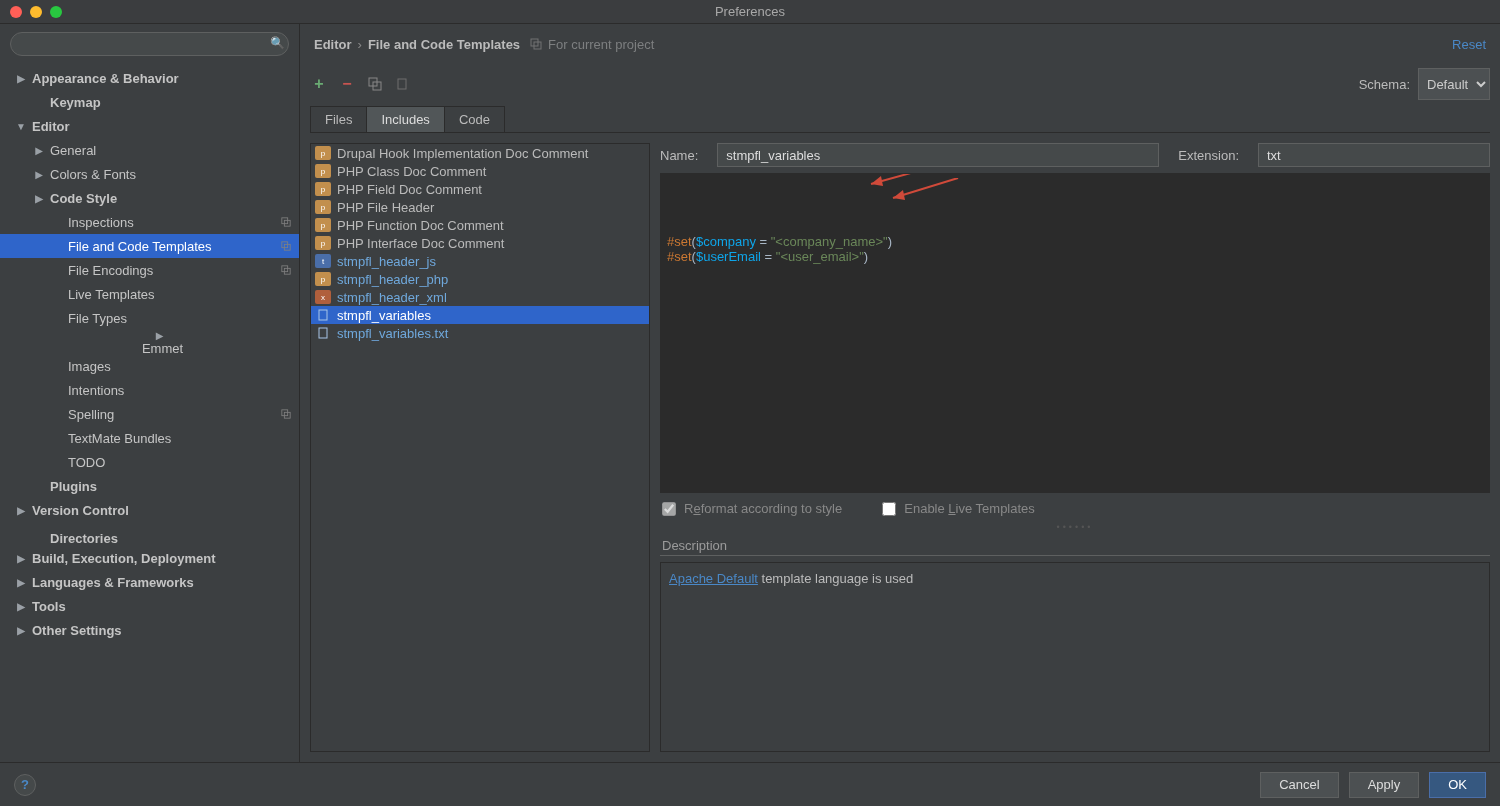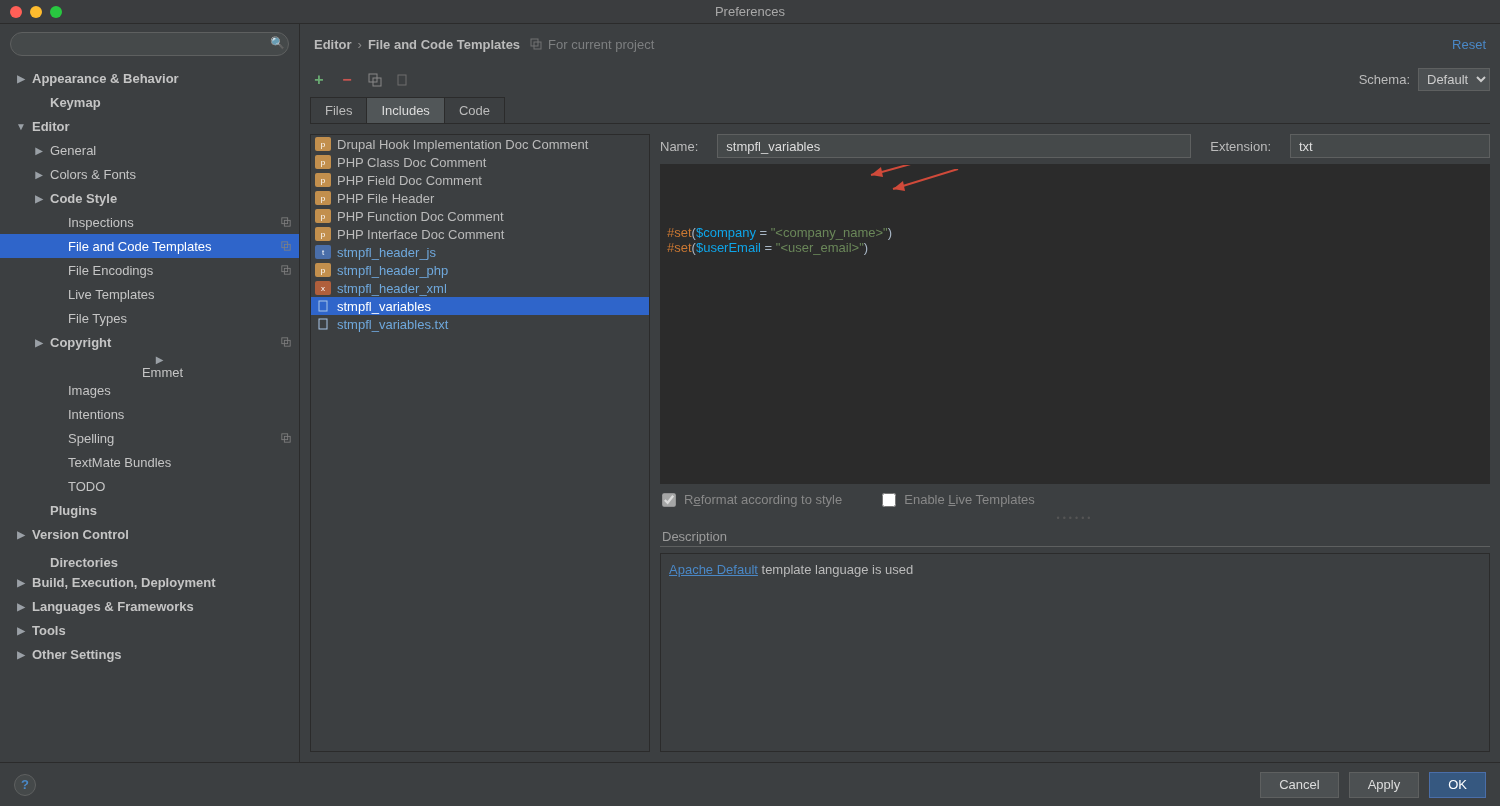--- a/index.html
+++ b/index.html
@@ -32,40 +32,40 @@
 .breadcrumb .sep { color: #888; margin: 0 6px; }
 .breadcrumb .proj { color: #7d7f80; margin-left: 10px; display: inline-flex; align-items: center; gap: 6px; }
 .breadcrumb .proj svg { opacity: .7; }
 .reset { margin-left: auto; color: #4a88c7; cursor: pointer; }
 .toolbar { display: flex; align-items: center; padding: 4px 10px 0; gap: 10px; }
 .tb-btn { width: 18px; height: 18px; display: inline-flex; align-items: center; justify-content: center; color: #bbb; }
 .tb-btn.add { color: #6aab73; font-size: 16px; font-weight: bold; }
 .tb-btn.rem { color: #c75450; font-size: 16px; font-weight: bold; }
 .tb-btn.dim { color: #6e6e6e; }
 .schema { margin-left: auto; display: flex; align-items: center; gap: 8px; color: #bbbbbb; }
-.schema select { background: #4c5052; border: 1px solid #5e6060; color: #ccc; height: 23px; padding: 0 4px; }
+.schema select { background: #4c5052; border: 1px solid #5e6060; color: #ccc; height: 32px; padding: 0 4px; }
 .tabs { display: flex; border-bottom: 1px solid #2b2b2b; margin: 6px 10px 0; }
 .tab { padding: 5px 14px; background: #3c3f41; color: #bbbbbb; border: 1px solid #2b2b2b; border-bottom: none; margin-right: -1px; cursor: default; }
 .tab.active { background: #515658; color: #dcdcdc; }
 .split { display: flex; flex: 1; min-height: 0; padding: 10px; gap: 10px; }
 .left-list { width: 340px; border: 1px solid #2b2b2b; background: #3c3f41; overflow: auto; }
 .left-list .item { display: flex; align-items: center; height: 18px; padding: 0 6px 0 4px; color: #bbbbbb; font-size: 12px; white-space: nowrap; }
 .left-list .item.blue { color: #6fa8dc; }
 .left-list .item.sel { background: #2f65ca; color: #ffffff; }
 .li-icon { width: 16px; height: 14px; margin-right: 6px; display: inline-flex; align-items: center; justify-content: center; }
 .li-icon.php { background: #c28f4d; color: #fff; font-size: 8px; border-radius: 2px; }
 .li-icon.txt { background: #4a6ea9; color: #fff; font-size: 8px; border-radius: 2px; }
 .li-icon.xml { background: #b05f3c; color: #fff; font-size: 8px; border-radius: 2px; }
 .li-icon.file { color: #a8c6e8; }
 .right-pane { flex: 1; display: flex; flex-direction: column; min-width: 0; position: relative; }
 .name-row { display: flex; align-items: center; gap: 19px; margin-bottom: 6px; }
 .name-row label { color: #bbbbbb; }
 .name-row input { background: #45494a; border: 1px solid #5e6060; color: #ddd; height: 24px; padding: 0 8px; flex: 1; outline: none; }
 .name-row .name-input { min-width: 200px; }
-.name-row .ext-input { width: 200px; flex: none; }
+.name-row .ext-input { width: 232px; flex: none; }
 .editor { border: 1px solid #2b2b2b; background: #2b2b2b; flex: 0 0 320px; min-height: 100px; padding: 4px 6px; font-family: Menlo, Consolas, monospace; font-size: 12px; color: #cc7832; white-space: pre; overflow: auto; position: relative; }
 .editor .fn { color: #cc7832; }
 .editor .var { color: #0ea5e9; }
 .editor .str { color: #6a8759; }
 .editor .op { color: #a9b7c6; }
 .arrow { position: absolute; pointer-events: none; }
 .checks { display: flex; gap: 40px; align-items: center; padding: 8px 2px; color: #888; }
 .checks label { display: inline-flex; align-items: center; gap: 8px; }
 .checks input[type=checkbox] { width: 14px; height: 14px; accent-color: #7a7a7a; }
 .checks .u { text-decoration: underline; }
@@ -154,30 +154,20 @@
             </span>
           </div>
           <div class="tree-row" style="padding-left: 52px;">
             <span class="disc " style="visibility: hidden;"></span>
             <span>Live Templates</span>
           </div>
           <div class="tree-row" style="padding-left: 52px;">
             <span class="disc " style="visibility: hidden;"></span>
             <span>File Types</span>
           </div>
-          <div class="tree-row bold" style="padding-left: 34px;">
-            <span class="disc closed"></span>
-            <span>Copyright</span>
-            <span class="row-icon">
-              <svg width="12" height="12" viewBox="0 0 12 12">
-                <rect x="1" y="1" width="7" height="7" fill="none" stroke="currentColor"></rect>
-                <rect x="4" y="4" width="7" height="7" fill="none" stroke="currentColor"></rect>
-              </svg>
-            </span>
-          </div>
           <div class="tree-row" style="padding-left: 34px; flex-direction: column;">
             <span class="disc closed"></span>
             <span>Emmet</span>
           </div>
           <div class="tree-row" style="padding-left: 52px;">
             <span class="disc " style="visibility: hidden;"></span>
             <span>Images</span>
           </div>
           <div class="tree-row" style="padding-left: 52px;">
             <span class="disc " style="visibility: hidden;"></span>

